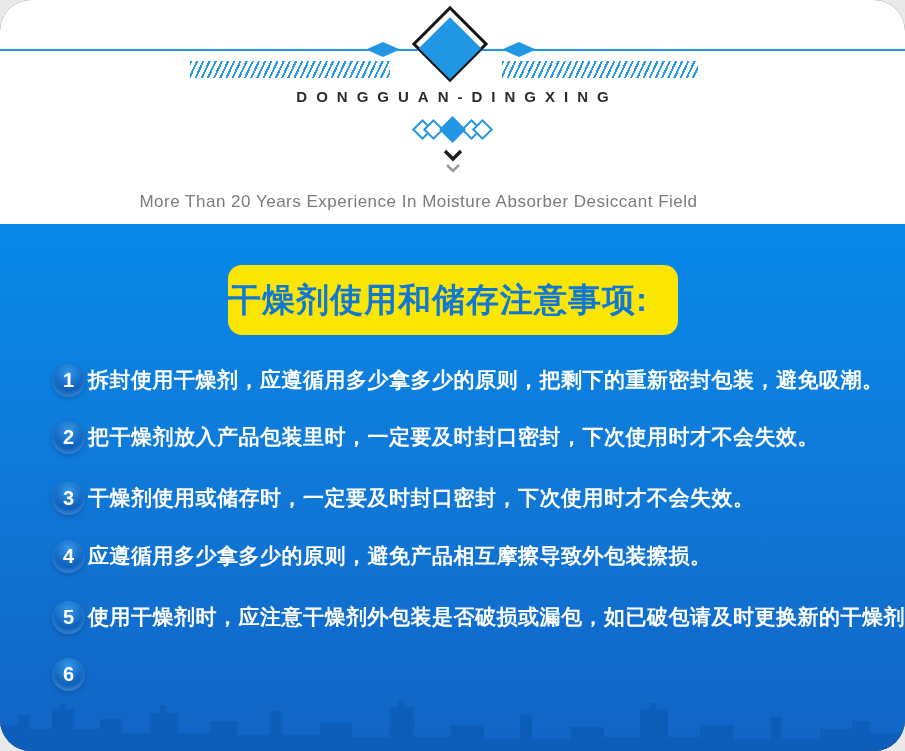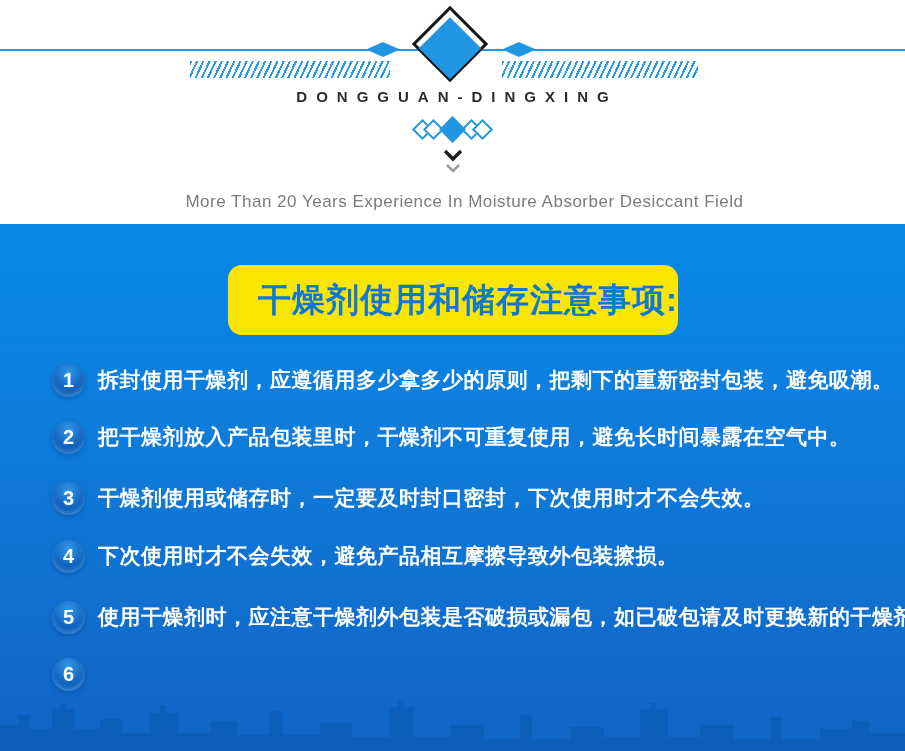--- a/index.html
+++ b/index.html
@@ -1,17 +1,17 @@
 <!DOCTYPE html>
 <html><head>
 <meta charset="utf-8">
 <style>
   html,body{margin:0;padding:0;background:#e9e9e9;}
   *{box-sizing:border-box;font-family:"Liberation Sans","DejaVu Sans",sans-serif;}
-  .stage{position:relative;width:905px;height:751px;background:#404040;overflow:hidden;margin:0 auto;}
+  .stage{position:relative;width:905px;height:751px;background:#404040;overflow:hidden;margin:0 auto;border-radius:31px;}
 
   
   .header{position:absolute;left:0;top:0;width:905px;height:224px;background:#ffffff;}
   .hline{position:absolute;left:0;top:49px;width:905px;height:2px;background:#2097e8;}
 
   .big-diamond{position:absolute;left:423px;top:17px;width:54px;height:54px;
     border:3px solid #161616;background:#ffffff;transform:rotate(45deg);}
   .big-diamond-inner{position:absolute;left:5px;top:5px;width:44px;height:44px;background:#2196e3;}
 
   .side-diamond{position:absolute;width:34px;height:15px;background:#2196e3;
@@ -30,38 +30,38 @@
   .diamond-row{position:absolute;left:0;top:115px;width:905px;height:28px;
     display:flex;align-items:center;justify-content:center;}
   .d-outline{width:15px;height:15px;border:2.5px solid #2196e3;transform:rotate(45deg);margin:0 -2px;background:#fff;}
   .d-filled{width:19px;height:19px;background:#2196e3;transform:rotate(45deg);margin:0 4px;z-index:2;}
 
   .chev{position:absolute;left:0;width:905px;display:flex;justify-content:center;}
   .chev.black{top:149px;}
   .chev.gray{top:163px;}
 
   .tagline{position:absolute;left:0;top:192px;width:837px;text-align:center;
-    font-size:17px;color:#7b7b7b;letter-spacing:0.5px;margin-left:46px;}
+    font-size:17px;color:#7b7b7b;letter-spacing:0.5px;}
 
   
   .panel{position:absolute;left:0;top:224px;width:905px;height:527px;
     background:linear-gradient(180deg,#0789e8 0%,#0f7ad9 45%,#1164c5 100%);}
   .skyline{position:absolute;left:0;bottom:0;width:905px;height:56px;opacity:.5;}
 
   .title-box{position:absolute;left:228px;top:41px;width:450px;height:70px;
-    background:#fbe503;border-radius:14px;display:flex;align-items:center;justify-content:flex-end;}
+    background:#fbe503;border-radius:14px;display:flex;align-items:center;justify-content:flex-start;}
   .title-text{font-size:33px;font-weight:800;color:#0f78d6;letter-spacing:1px;white-space:nowrap;}
 
   .item{position:absolute;left:52px;width:830px;height:34px;display:flex;align-items:center;}
   .badge{width:33px;height:33px;border-radius:50%;flex:0 0 33px;
     background:radial-gradient(circle at 50% 26%,#3397e8 0%,#0e62bd 58%,#0a53a8 100%);
     box-shadow:inset 0 -3px 4px rgba(130,200,255,.38),0 2px 5px rgba(0,40,100,.28);
     display:flex;align-items:center;justify-content:center;
     color:#ffffff;font-size:20px;font-weight:700;}
-  .item-text{margin-left:13px;color:#ffffff;font-size:21px;font-weight:700;
+  .item-text{margin-left:3px;color:#ffffff;font-size:21px;font-weight:700;
     letter-spacing:0.5px;white-space:nowrap;}
   .item.i1{top:139px;} .item.i2{top:196px;} .item.i3{top:257px;}
   .item.i4{top:315px;} .item.i5{top:376px;} .item.i6{top:433px;}
 </style>
 </head>
 <body>
 
 <div class="stage">
 
   <div class="header">
@@ -106,29 +106,29 @@
     <div class="title-box">
       <span class="title-text">干燥剂使用和储存注意事项:</span>
     </div>
 
     <div class="item i1">
       <span class="badge">1</span>
       <span class="item-text">拆封使用干燥剂，应遵循用多少拿多少的原则，把剩下的重新密封包装，避免吸潮。</span>
     </div>
     <div class="item i2">
       <span class="badge">2</span>
-      <span class="item-text">把干燥剂放入产品包装里时，干燥剂不可重复使用，避免长时间暴露在空气中。</span>
+      <span class="item-text">把干燥剂放入产品包装里时，一定要及时封口密封，下次使用时才不会失效。</span>
     </div>
     <div class="item i3">
       <span class="badge">3</span>
       <span class="item-text">干燥剂使用或储存时，一定要及时封口密封，下次使用时才不会失效。</span>
     </div>
     <div class="item i4">
       <span class="badge">4</span>
-      <span class="item-text">下次使用时才不会失效，避免产品相互摩擦导致外包装擦损。</span>
+      <span class="item-text">应遵循用多少拿多少的原则，避免产品相互摩擦导致外包装擦损。</span>
     </div>
     <div class="item i5">
       <span class="badge">5</span>
       <span class="item-text">使用干燥剂时，应注意干燥剂外包装是否破损或漏包，如已破包请及时更换新的干燥剂。</span>
     </div>
     <div class="item i6">
       <span class="badge">6</span>
     </div>
 
     <svg class="skyline" viewBox="0 0 905 56" preserveAspectRatio="none">

